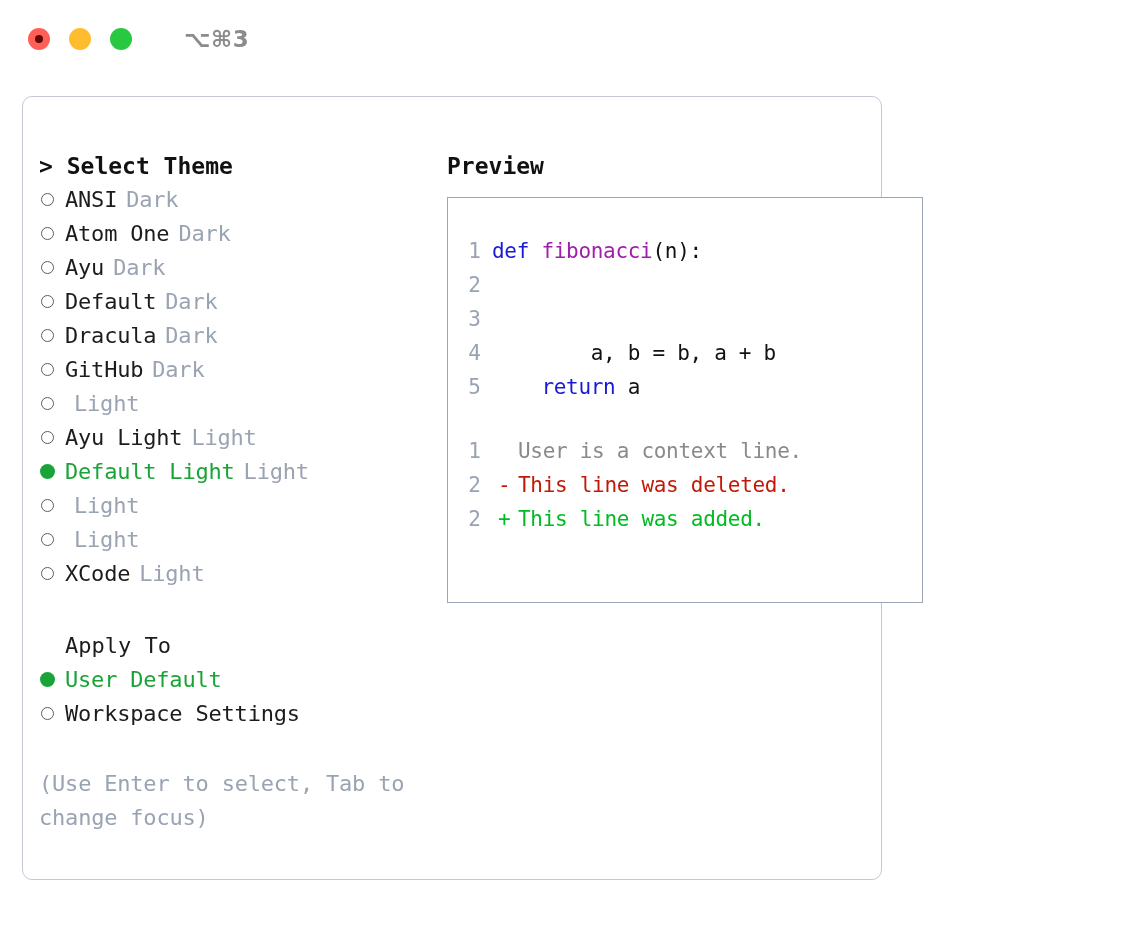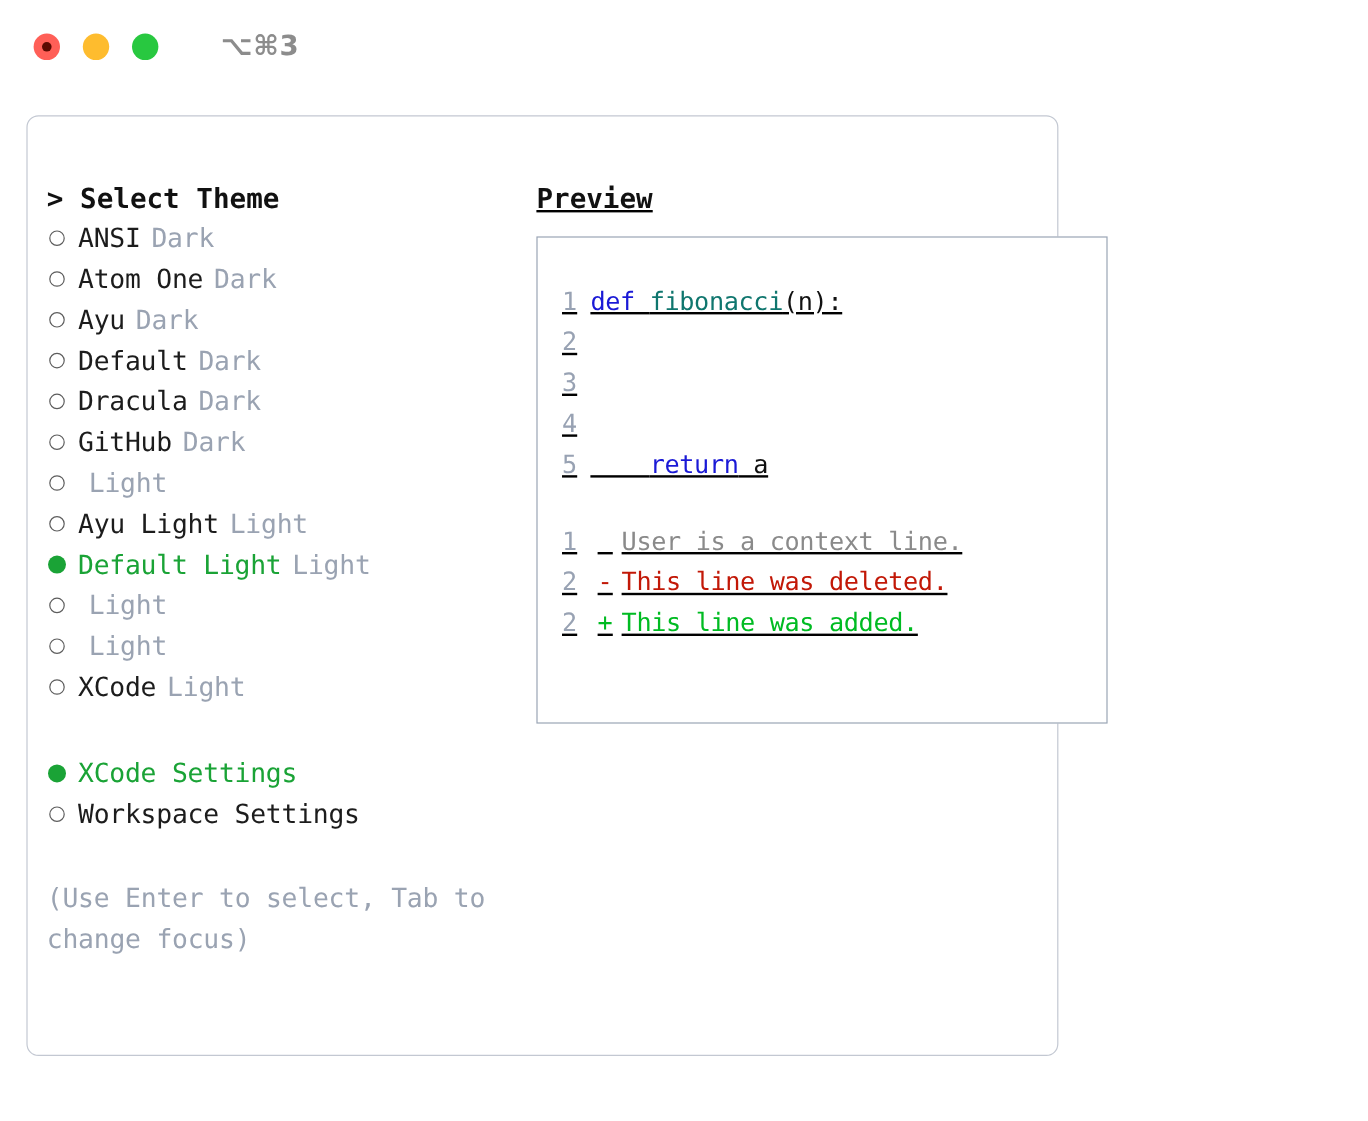--- a/index.html
+++ b/index.html
@@ -83,21 +83,20 @@
     height: 100%;
   }
 
   .col-left {
     width: 470px;
     padding-left: 16px;
   }
   .col-right {
     flex: 1;
     padding-left: 8px;
-    text-decoration: underline;
   }
 
   
   .section-header {
     font-size: 23px;
     font-weight: 700;
     color: #111111;
     line-height: 34px;
     white-space: pre;
   }
@@ -191,21 +190,21 @@
   }
   .gutter {
     width: 34px;
     flex: 0 0 34px;
     text-align: right;
     color: #98a2b3;
     padding-right: 11px;
   }
   .code-text { letter-spacing: -0.3px; }
   .tok-kw   { color: #1a19d6; }
-  .tok-fn   { color: #0f766e; }
+  .tok-fn   { color: #a21caf; }
   .tok-pl   { color: #111111; }
 
   .diff-gap { height: 30px; }
   .marker {
     width: 26px;
     flex: 0 0 26px;
     text-align: left;
     padding-left: 6px;
   }
   .diff-context .code-text, .diff-context .marker { color: #8a8a8a; }
@@ -240,37 +239,38 @@
             <div class="list-row"><span class="bullet"><span class="dot-outline"></span></span><span class="row-label">GitHub</span><span class="row-tag">Dark</span></div>
             <div class="list-row"><span class="bullet"><span class="dot-outline"></span></span><span class="row-tag">Light</span></div>
             <div class="list-row"><span class="bullet"><span class="dot-outline"></span></span><span class="row-label">Ayu Light</span><span class="row-tag">Light</span></div>
             <div class="list-row selected"><span class="bullet"><span class="dot-filled"></span></span><span class="row-label">Default Light</span><span class="row-tag">Light</span></div>
             <div class="list-row"><span class="bullet"><span class="dot-outline"></span></span><span class="row-tag">Light</span></div>
             <div class="list-row"><span class="bullet"><span class="dot-outline"></span></span><span class="row-tag">Light</span></div>
             <div class="list-row"><span class="bullet"><span class="dot-outline"></span></span><span class="row-label">XCode</span><span class="row-tag">Light</span></div>
           </div>
 
         <div class="subsection">
+          <div class="subsection-title">Apply To</div>
           <div id="apply-to-list">
-              <div class="list-row selected"><span class="bullet"><span class="dot-filled"></span></span><span class="row-label">XCode Settings</span></div>
+              <div class="list-row selected"><span class="bullet"><span class="dot-filled"></span></span><span class="row-label">User Default</span></div>
               <div class="list-row"><span class="bullet"><span class="dot-outline"></span></span><span class="row-label">Workspace Settings</span></div>
             </div>
         </div>
 
         <div class="hint">(Use Enter to select, Tab to change focus)</div>
       </div>
 
       <div class="col-right">
         <div class="preview-title">Preview</div>
         <div class="preview-box">
           <div id="code-sample">
               <div class="code-line"><span class="gutter">1</span><span class="code-text"><span class="tok-kw">def </span><span class="tok-fn">fibonacci</span><span class="tok-pl">(n):</span></span></div>
               <div class="code-line"><span class="gutter">2</span></div>
               <div class="code-line"><span class="gutter">3</span></div>
-              <div class="code-line"><span class="gutter">4</span></div>
+              <div class="code-line"><span class="gutter">4</span><span class="code-text"><span class="tok-pl">        a, b = b, a + b</span></span></div>
               <div class="code-line"><span class="gutter">5</span><span class="code-text"><span class="tok-pl">    </span><span class="tok-kw">return</span><span class="tok-pl"> a</span></span></div>
             </div>
           <div class="diff-gap"></div>
           <div id="diff-sample">
               <div class="code-line diff-context"><span class="gutter">1</span><span class="marker"> </span><span class="code-text">User is a context line.</span></div>
               <div class="code-line diff-del"><span class="gutter">2</span><span class="marker">-</span><span class="code-text">This line was deleted.</span></div>
               <div class="code-line diff-add"><span class="gutter">2</span><span class="marker">+</span><span class="code-text">This line was added.</span></div>
             </div>
         </div>
       </div>

